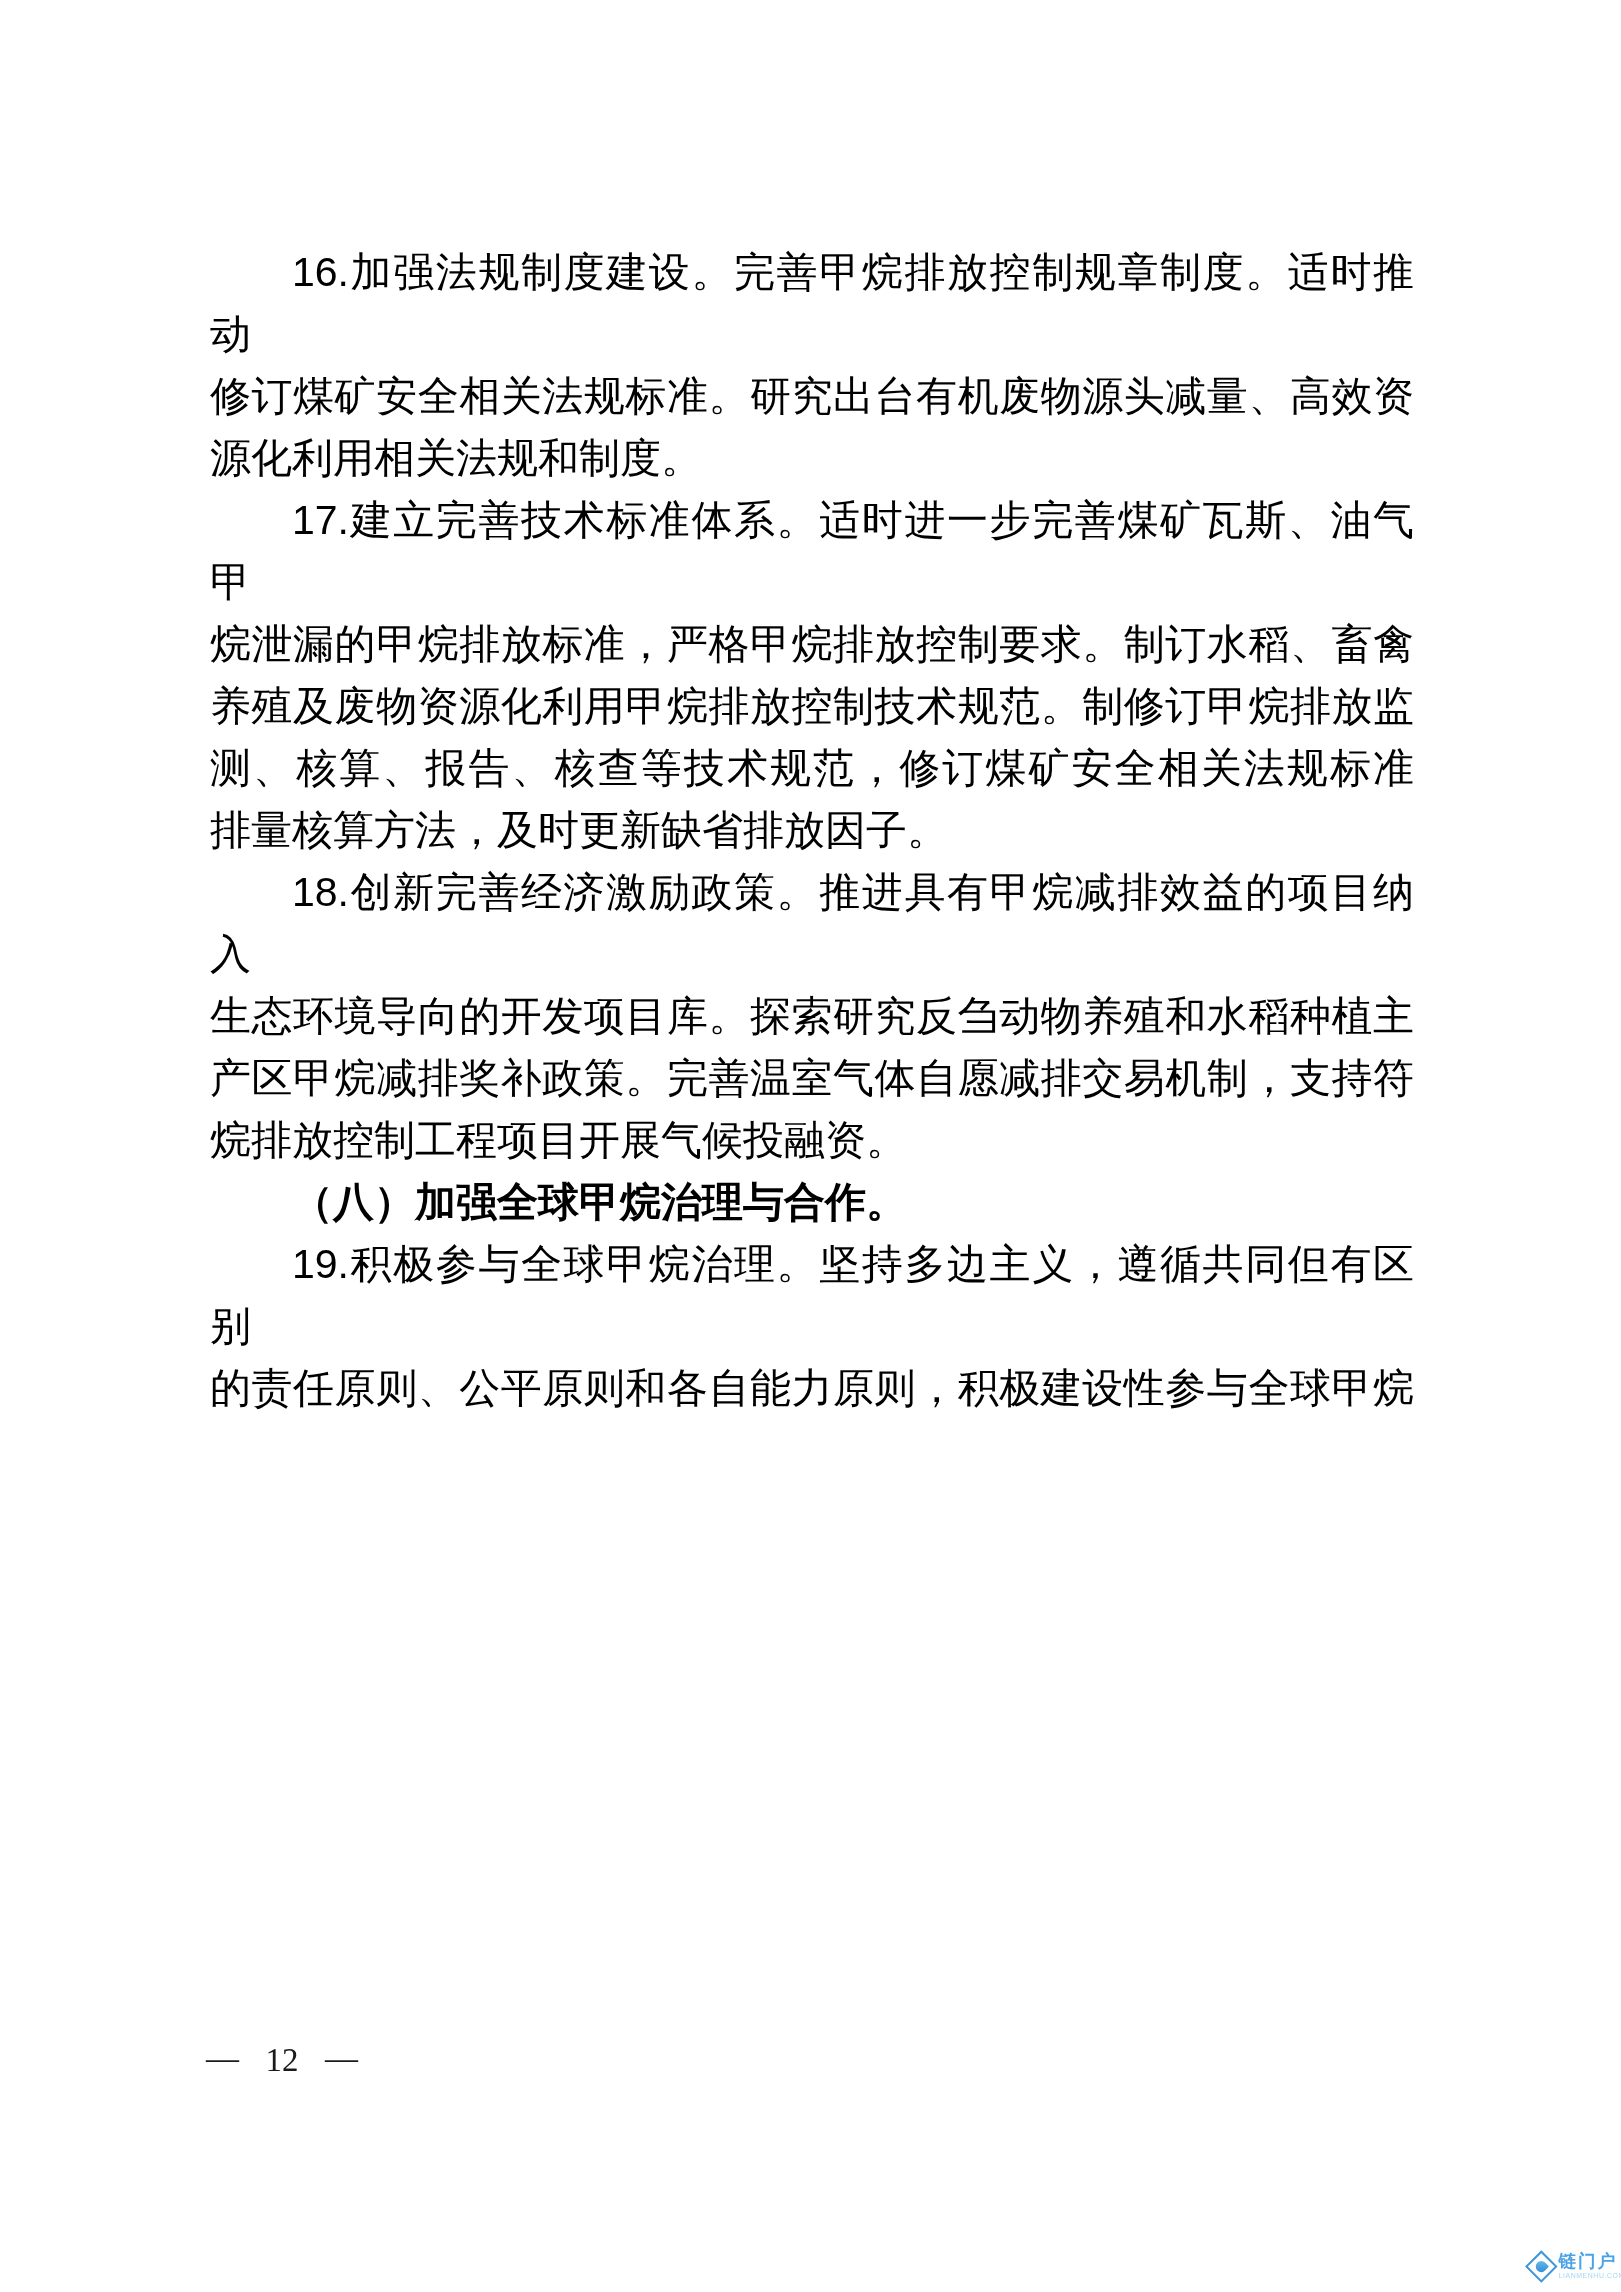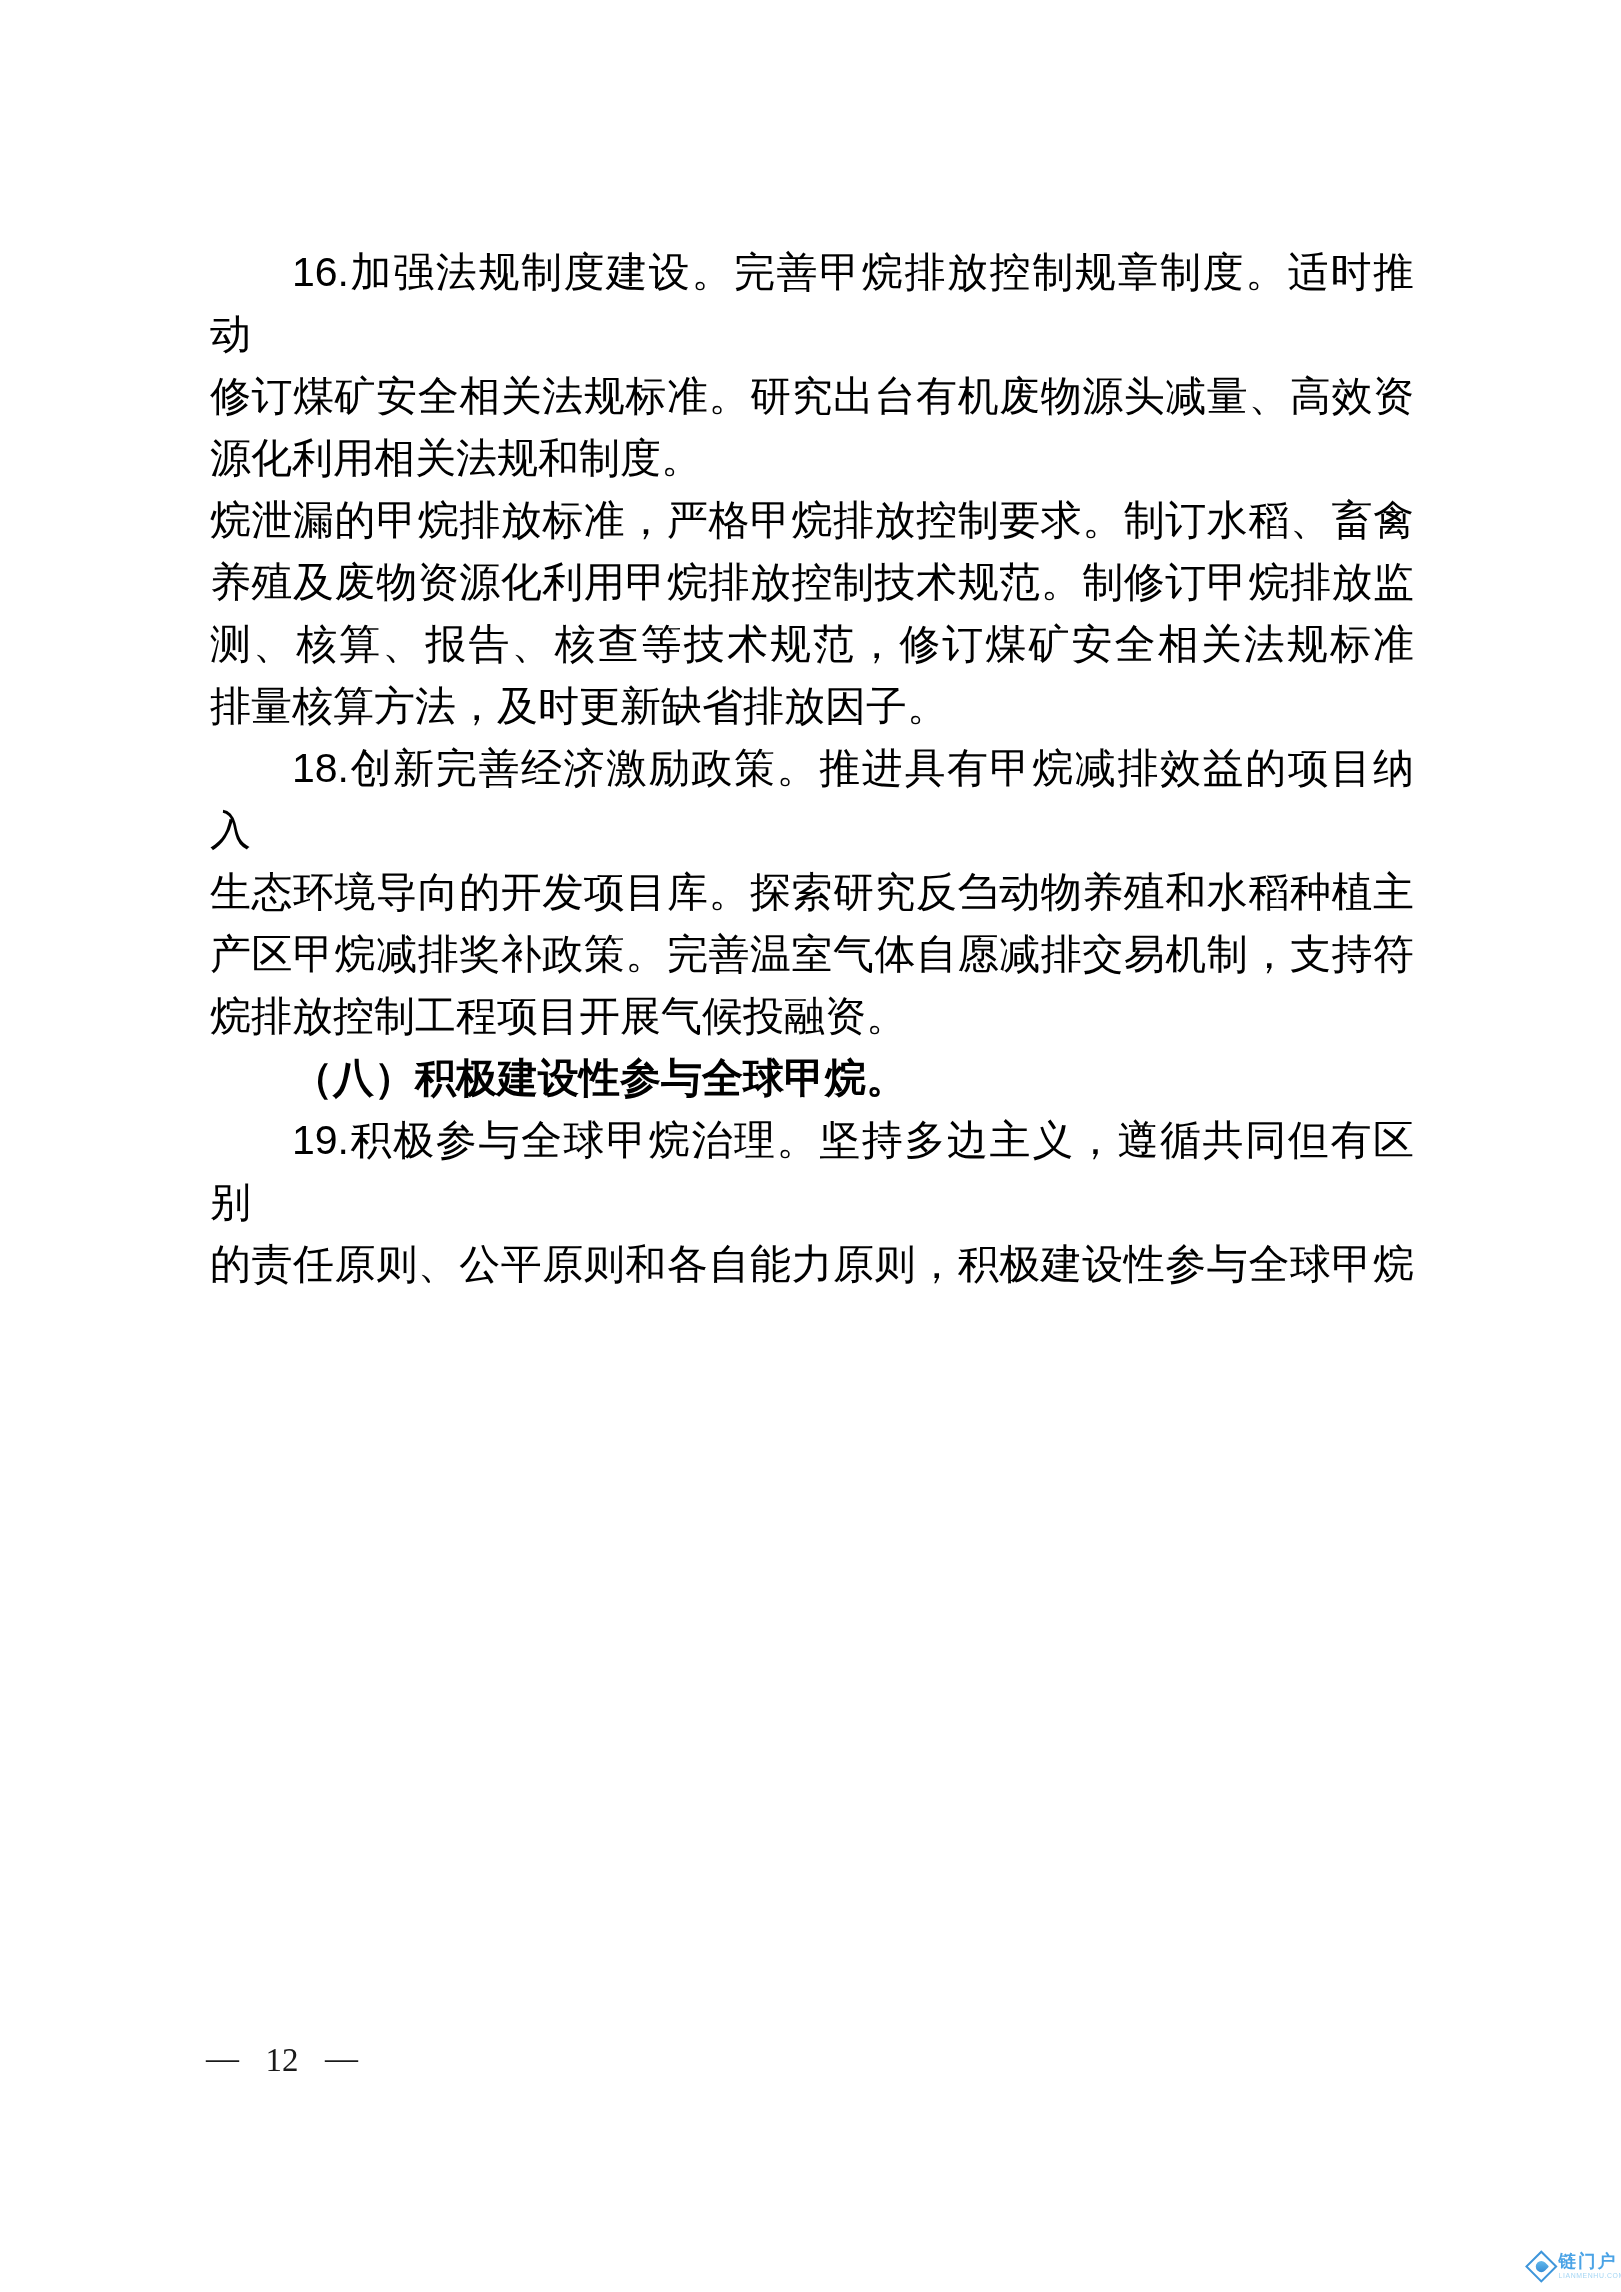--- a/index.html
+++ b/index.html
@@ -102,33 +102,34 @@
 </head>
 <body>
 
 <div class="doc" id="doc">
     <div>
       <div class="line indent">16.加强法规制度建设。完善甲烷排放控制规章制度。适时推动</div>
       <div class="line">修订煤矿安全相关法规标准。研究出台有机废物源头减量、高效资</div>
       <div class="line last">源化利用相关法规和制度。</div>
     </div>
     <div>
+      <div class="line indent">17.建立完善技术标准体系。适时进一步完善煤矿瓦斯、油气甲</div>
       <div class="line">烷泄漏的甲烷排放标准，严格甲烷排放控制要求。制订水稻、畜禽</div>
       <div class="line">养殖及废物资源化利用甲烷排放控制技术规范。制修订甲烷排放监</div>
       <div class="line">测、核算、报告、核查等技术规范，修订煤矿安全相关法规标准</div>
       <div class="line last">排量核算方法，及时更新缺省排放因子。</div>
     </div>
     <div>
       <div class="line indent">18.创新完善经济激励政策。推进具有甲烷减排效益的项目纳入</div>
       <div class="line">生态环境导向的开发项目库。探索研究反刍动物养殖和水稻种植主</div>
       <div class="line">产区甲烷减排奖补政策。完善温室气体自愿减排交易机制，支持符</div>
       <div class="line last">烷排放控制工程项目开展气候投融资。</div>
     </div>
     <div>
-      <div class="line indent last bold">（八）积极建设性参与全球甲烷。</div>
+      <div class="line indent last bold">（八）加强全球甲烷治理与合作。</div>
     </div>
     <div>
       <div class="line indent">19.积极参与全球甲烷治理。坚持多边主义，遵循共同但有区别</div>
       <div class="line">的责任原则、公平原则和各自能力原则，积极建设性参与全球甲烷</div>
     </div>
   </div>
 
 <div class="footer">
   <span class="dash">—</span>
   <span>12</span>

